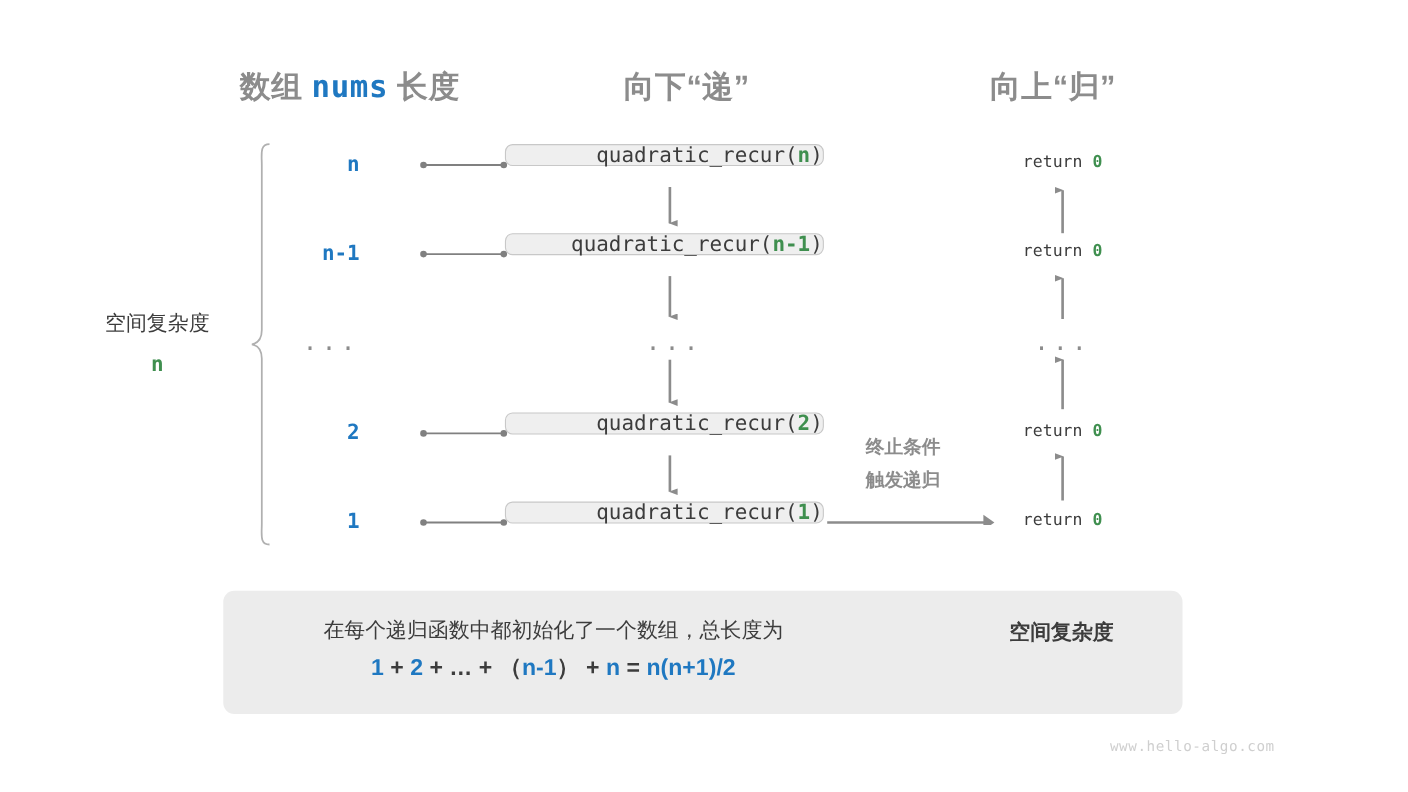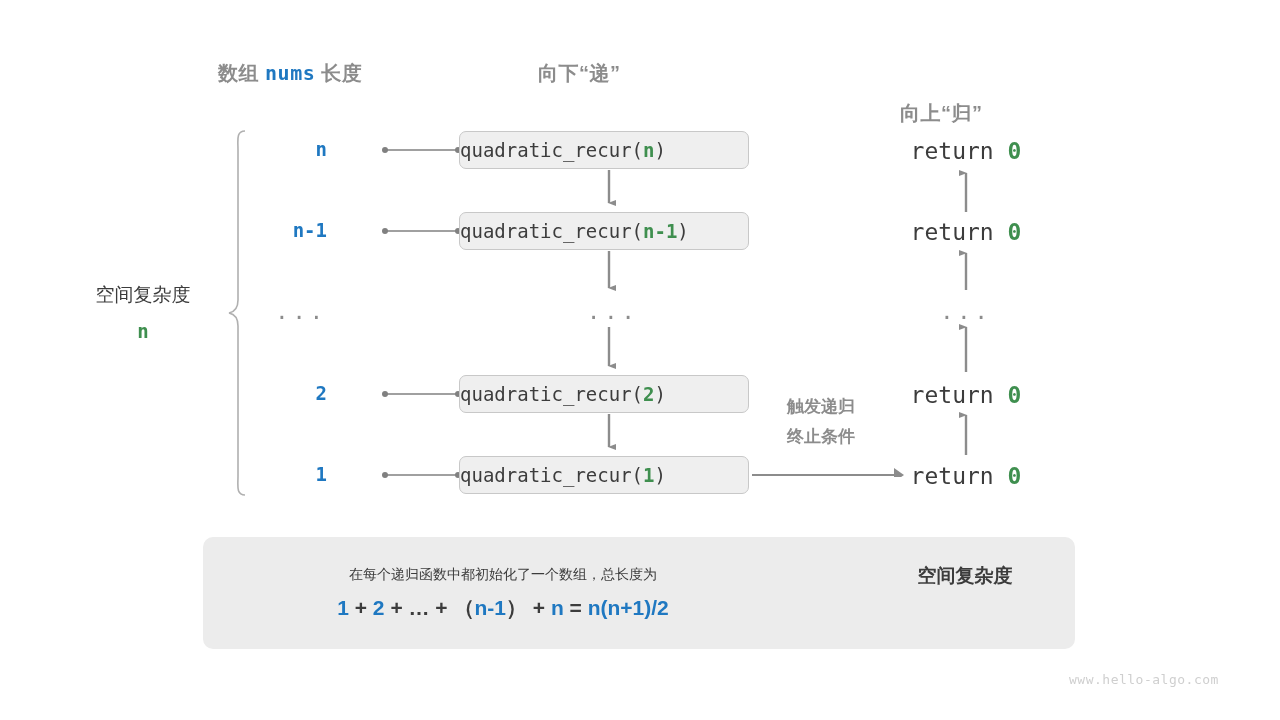--- a/index.html
+++ b/index.html
@@ -18,21 +18,21 @@
   .canvas {
     position: absolute;
     left: 0; top: 0;
     width: 1280px;
     height: 720px;
   }
   .abs { position: absolute; }
 
   
   .col-head {
-    font-size: 20px;
+    font-size: 28px;
     font-weight: bold;
     color: #8c8c8c;
     white-space: nowrap;
     letter-spacing: 0.5px;
   }
   .col-head .hl { color: #1f78c1; font-family: "DejaVu Sans Mono", monospace; }
 
   
   .depth-label {
     font-size: 19px;
@@ -71,38 +71,38 @@
     color: #8c8c8c;
     font-size: 22px;
     letter-spacing: 4px;
     font-family: "DejaVu Sans Mono", monospace;
     white-space: nowrap;
   }
 
   
   .call-box {
     box-sizing: border-box;
-    height: 38px;
+    height: 20px;
     background: #efefef;
     border: 1px solid #c8c8c8;
     border-radius: 7px;
     display: flex;
     align-items: center;
-    justify-content: flex-start;
+    justify-content: flex-end;
     font-family: "DejaVu Sans Mono", monospace;
     font-size: 19px;
     color: #3c3c3c;
     white-space: nowrap;
   }
   .call-box .arg { color: #3f8f4f; font-weight: bold; }
 
   
   .ret {
     font-family: "DejaVu Sans Mono", monospace;
-    font-size: 23px;
+    font-size: 15px;
     color: #3c3c3c;
     white-space: nowrap;
     text-align: center;
     width: 160px;
   }
   .ret .zero { color: #3f8f4f; font-weight: bold; }
 
   
   .trigger-note {
     font-size: 17px;
@@ -118,21 +118,21 @@
   .panel {
     box-sizing: border-box;
     background: #ececec;
     border-radius: 10px;
   }
   .panel-left {
     text-align: center;
     width: 580px;
   }
   .panel-line1 {
-    font-size: 14px;
+    font-size: 19px;
     color: #3c3c3c;
     line-height: 32px;
     white-space: nowrap;
   }
   .panel-line2 {
     font-size: 21px;
     font-weight: bold;
     color: #3c3c3c;
     line-height: 36px;
     white-space: nowrap;
@@ -228,23 +228,23 @@
       <path d="M800,600 L828,600 L828,590 L850,605 L828,620 L828,610 L800,610 Z" fill="#c9c9c9"></path>
     </g>
   </svg>
 
   <div class="abs col-head" style="left:218px; top:60px;">
     <span>数组</span>
     <span class="hl">nums</span>
     <span>长度</span>
   </div>
 
-  <div class="abs col-head" style="left:538px; top:60px;">向下“递”</div>
-
-  <div class="abs col-head" style="left:900px; top:60px;margin-top:40px;">向上“归”</div>
+  <div class="abs col-head" style="left:567px; top:60px;">向下“递”</div>
+
+  <div class="abs col-head" style="left:900px; top:60px;">向上“归”</div>
 
   <div class="abs" style="left:58px; top:277px;">
     <div class="depth-label">空间复杂度</div>
     <div class="depth-label">
       <span class="nval">n</span>
     </div>
   </div>
 
   <div class="abs size-val" style="left:237px; top:138px;">n</div>
   <div class="abs size-val" style="left:237px; top:219px;">n-1</div>
@@ -272,22 +272,22 @@
       <span>)</span>
   </div>
 
   <div class="abs call-box" style="left:459px; top:456px; width:290px;">
     <span>quadratic_recur(</span>
       <span class="arg">1</span>
       <span>)</span>
   </div>
 
   <div class="abs" style="left:756px; top:392px;">
+    <div class="trigger-note">终止条件</div>
     <div class="trigger-note">触发递归</div>
-    <div class="trigger-note">终止条件</div>
   </div>
 
   <div class="abs ret" style="left:886px; top:138px;">
     <span>return </span><span class="zero">0</span>
   </div>
 
   <div class="abs ret" style="left:886px; top:219px;">
     <span>return </span><span class="zero">0</span>
   </div>
 
@@ -317,15 +317,15 @@
       <span class="b">n</span>
       <span>=</span>
       <span class="b">n(n+1)/2</span>
     </div>
   </div>
 
   <div class="abs panel-right" style="left:845px; top:560px;">
     <div class="panel-r1">空间复杂度</div>
   </div>
 
-  <div class="abs watermark" style="left:1069px; top:672px;">www.hello-algo.com</div>
+  <div class="abs watermark" style="left:1009px; top:672px;">www.hello-algo.com</div>
 
 </div>
 
 </body></html>

